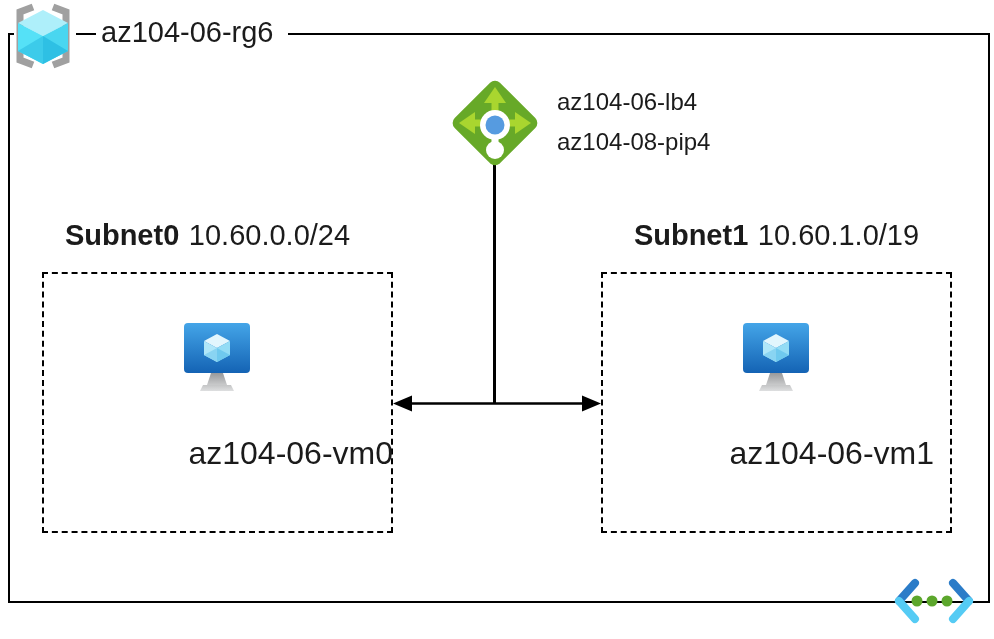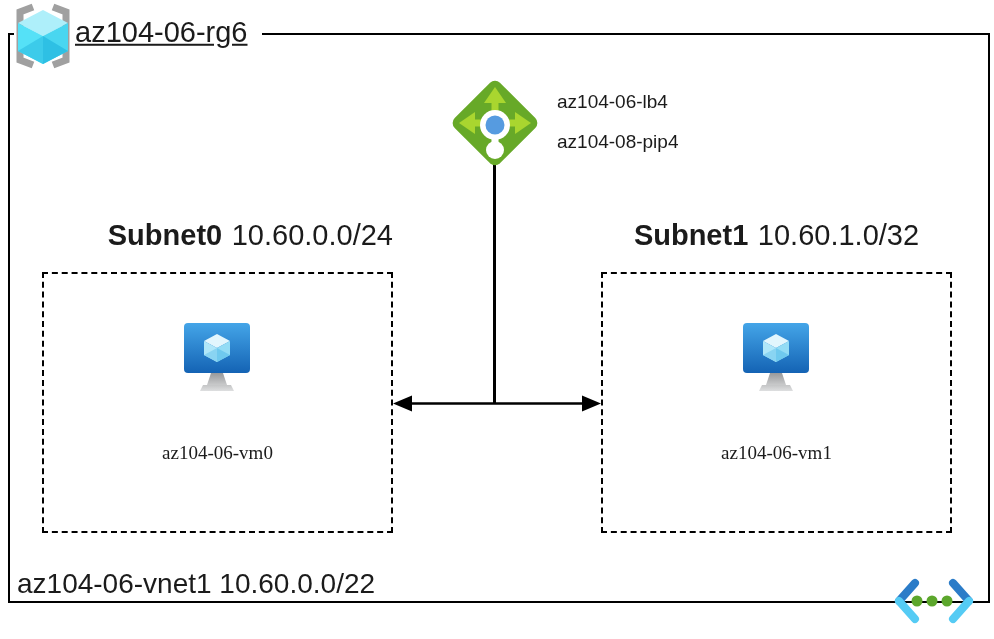--- a/index.html
+++ b/index.html
@@ -7,43 +7,43 @@
     position:relative;width:994px;height:639px;background:#ffffff;
     font-family:"Liberation Sans", sans-serif;color:#1b1b1b;overflow:hidden;
   }
   .abs{position:absolute;}
 
   
   #rg-box{left:8px;top:33px;width:982px;height:570px;border:2px solid #000;box-sizing:border-box;}
 
   
   #rg-label{
-    left:70px;top:33px;transform:translateY(-52%);
-    background:#fff;padding:2px 14px 2px 5px;font-size:29px;white-space:nowrap;text-decoration:underline;
+    left:96px;top:33px;transform:translateY(-52%);
+    background:#fff;padding:2px 14px 2px 5px;font-size:29px;white-space:nowrap;
   }
 
   
-  #lb-labels{left:557px;top:82px;font-size:19px;line-height:40px;white-space:nowrap;}
+  #lb-labels{left:557px;top:82px;font-size:24px;line-height:40px;white-space:nowrap;}
 
   
   .subnet-box{width:351px;height:261px;border:2px dashed #000;box-sizing:border-box;background:#fff0;}
   #subnet0-box{left:42px;top:272px;}
   #subnet1-box{left:601px;top:272px;}
 
   
   .subnet-label{top:218px;height:34px;line-height:34px;font-size:29px;text-align:center;white-space:nowrap;}
-  #subnet0-label{left:42px;width:351px;text-align:right;}
+  #subnet0-label{left:32px;width:351px;}
   #subnet1-label{left:601px;width:351px;}
   .subnet-name{font-weight:bold;}
   .subnet-cidr{margin-left:0.33em;}
 
   
-  .vm-caption{top:434px;font-size:19px;line-height:38px;text-align:center;font-family:Liberation Serif, serif;}
+  .vm-caption{top:434px;font-size:32px;line-height:38px;text-align:right;}
   #vm0-caption{left:42px;width:351px;}
-  #vm1-caption{left:601px;width:351px;}
+  #vm1-caption{left:583px;width:351px;}
 
   
   #vnet-label{left:17px;top:568px;font-size:28px;line-height:32px;white-space:nowrap;background:#fff;padding-right:8px;}
 
   svg{display:block;}
 </style>
 </head>
 <body>
 
 <div id="canvas">
@@ -106,21 +106,21 @@
 
   <div id="lb-labels" class="abs">
     <div>az104-06-lb4</div>
     <div>az104-08-pip4</div>
   </div>
 
   <div id="subnet0-label" class="abs subnet-label">
     <span class="subnet-name">Subnet0</span><span class="subnet-cidr">10.60.0.0/24</span>
   </div>
   <div id="subnet1-label" class="abs subnet-label">
-    <span class="subnet-name">Subnet1</span><span class="subnet-cidr">10.60.1.0/32</span>
+    <span class="subnet-name">Subnet1</span><span class="subnet-cidr">10.60.1.0/19</span>
   </div>
 
   <svg class="abs" style="left:184px;top:323px" width="66" height="70" viewBox="0 0 66 70">
     <rect x="0" y="0" width="66" height="50" rx="4" fill="url(#scr)"></rect>
     <polygon points="33,11 46,18 33,25 20,18" fill="#E2F6FD"></polygon>
     <polygon points="20,18 33,25 33,39 20,32" fill="#B0E7F9"></polygon>
     <polygon points="46,18 33,25 33,39 46,32" fill="#93DCF5"></polygon>
     <polygon points="20,32 33,25 33,39" fill="#89D4F2"></polygon>
     <polygon points="46,32 33,25 33,39" fill="#6FC9EE"></polygon>
     <polygon points="27,50 39,50 43,62 23,62" fill="url(#stand)"></polygon>
@@ -138,21 +138,20 @@
     <polygon points="19,62 47,62 50,68 16,68" fill="url(#base)"></polygon>
   </svg>
 
   <div id="vm0-caption" class="abs vm-caption">
     <div>az104-06-vm0</div>
   </div>
   <div id="vm1-caption" class="abs vm-caption">
     <div>az104-06-vm1</div>
   </div>
 
-  <div id="vnet-label" class="abs">az104-06-vnet1 10.60.0.0/22</div>
 
   <svg class="abs" style="left:893px;top:576px" width="82" height="50" viewBox="0 0 82 50">
     <line x1="22" y1="7" x2="6" y2="25" stroke="#2B7CC8" stroke-width="8" stroke-linecap="round"></line>
     <line x1="6" y1="25" x2="22" y2="43" stroke="#55CBF4" stroke-width="8" stroke-linecap="round"></line>
     <line x1="60" y1="7" x2="76" y2="25" stroke="#2B7CC8" stroke-width="8" stroke-linecap="round"></line>
     <line x1="76" y1="25" x2="60" y2="43" stroke="#55CBF4" stroke-width="8" stroke-linecap="round"></line>
     <circle cx="24" cy="25" r="5.5" fill="#5CA72C"></circle>
     <circle cx="39" cy="25" r="5.5" fill="#5CA72C"></circle>
     <circle cx="54" cy="25" r="5.5" fill="#5CA72C"></circle>
   </svg>

